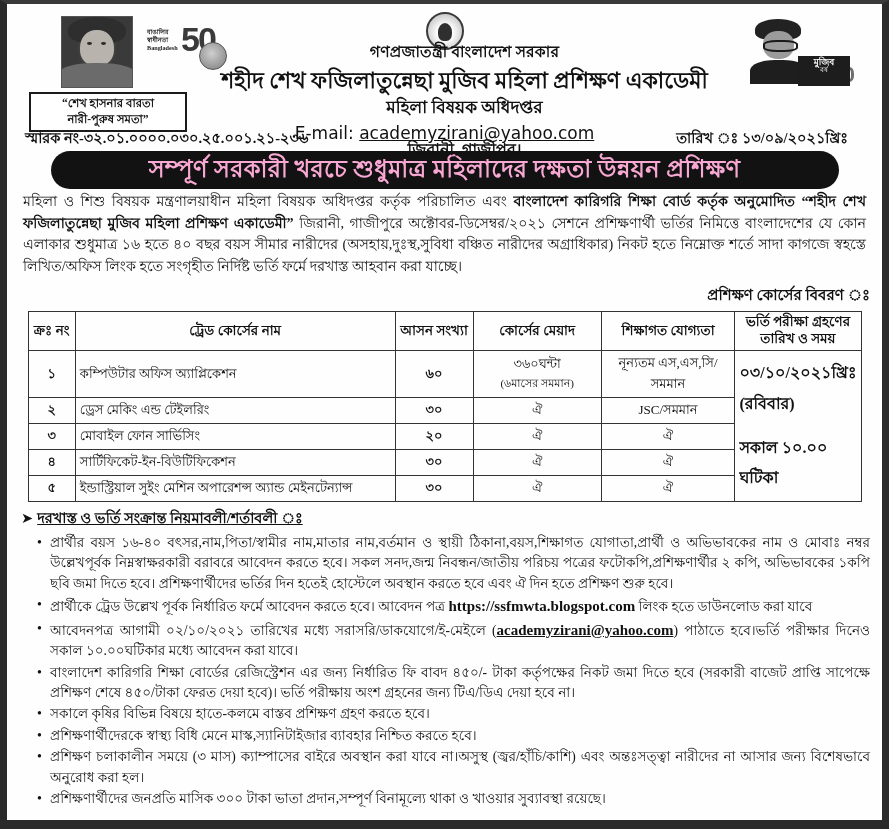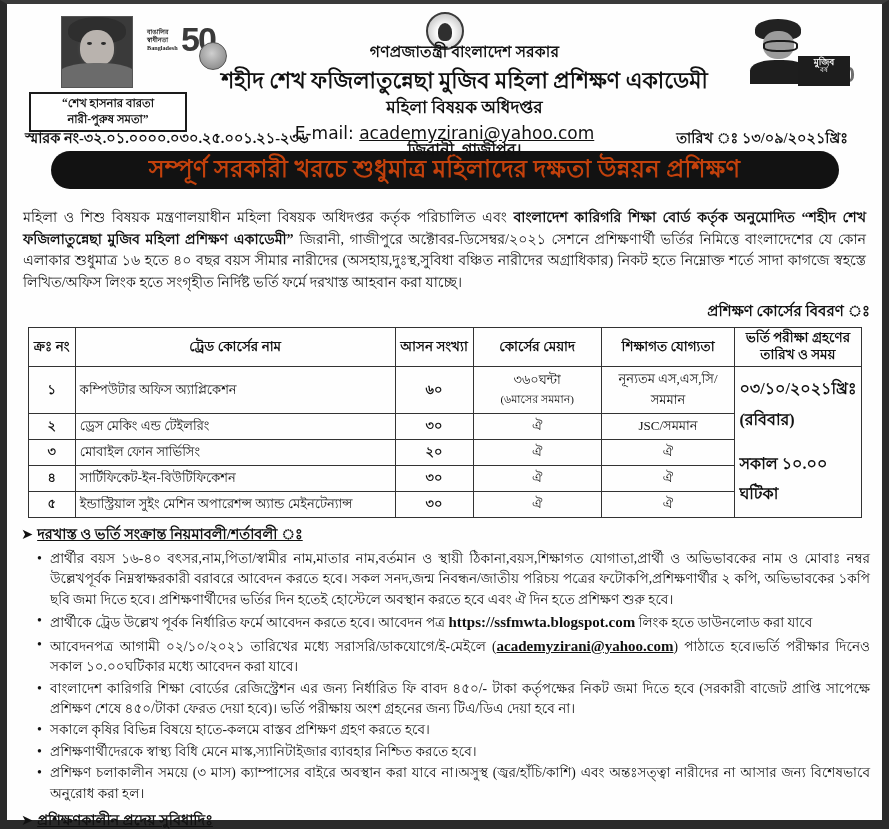--- a/index.html
+++ b/index.html
@@ -136,26 +136,26 @@
     font-size:17px;font-family:"DejaVu Sans","Liberation Sans",sans-serif;
   }
   .email-line .addr{text-decoration:underline;}
   .memo-date{position:absolute;right:22px;top:0;font-size:14.5px;font-weight:700;}
 
   
   .banner{
     margin:3px auto 0 auto;width:788px;height:38px;
     background:#121212;border-radius:19px;
     display:flex;align-items:center;justify-content:center;
-    color:#c2410c;font-size:24px;font-weight:800;letter-spacing:.3px;
+    color:#f9a8d4;font-size:24px;font-weight:800;letter-spacing:.3px;
   }
 
   
   .intro{
-    margin-top:18px;font-size:14.2px;line-height:1.52;text-align:justify;
+    margin-top:2px;font-size:14.2px;line-height:1.52;text-align:justify;
     padding:0 4px;
   }
   .intro b{font-weight:800;}
 
   
   .tbl-title{
     text-align:right;font-size:15px;font-weight:800;margin:6px 0 3px 0;
   }
   table.courses{
     border-collapse:collapse;width:834px;margin:0 auto;
@@ -351,23 +351,20 @@
       <span>সকালে কৃষির বিভিন্ন বিষয়ে হাতে-কলমে বাস্তব প্রশিক্ষণ গ্রহণ করতে হবে।</span>
     </li>
     <li>
       <span>প্রশিক্ষণার্থীদেরকে স্বাস্থ্য বিধি মেনে মাস্ক,স্যানিটাইজার ব্যাবহার নিশ্চিত করতে হবে।</span>
     </li>
     <li>
       <span>প্রশিক্ষণ চলাকালীন সময়ে (৩ মাস) ক্যাম্পাসের বাইরে অবস্থান করা যাবে না।অসুস্থ (জ্বর/হাঁচি/কাশি) এবং অন্তঃসত্ত্বা নারীদের না আসার জন্য বিশেষভাবে অনুরোধ করা হল।</span>
     </li>
   </ul>
 
-  <div class="sec-head">
-    <span class="arrow">➤</span><u>প্রশিক্ষণকালীন প্রদেয় সুবিধাদিঃ</u>
-  </div>
   <ul class="rules">
     <li>
       <span>প্রশিক্ষণার্থীদের জনপ্রতি মাসিক ৩০০ টাকা ভাতা প্রদান,সম্পূর্ণ বিনামূল্যে থাকা ও খাওয়ার সুব্যাবস্থা রয়েছে।</span>
     </li>
 
   </ul>
 
 </div>
 </div>
 

